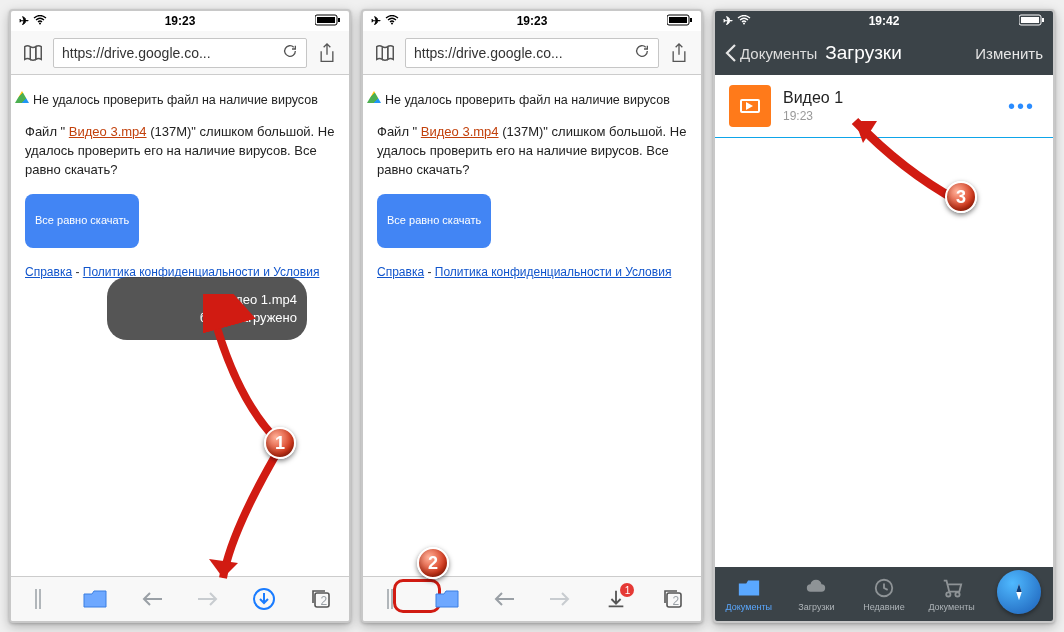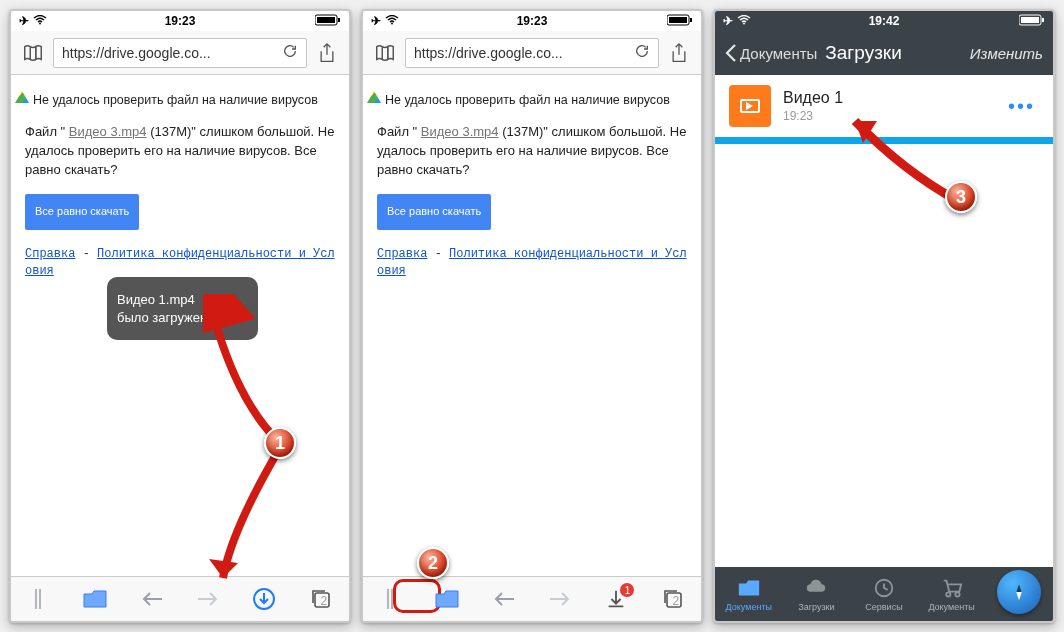--- a/index.html
+++ b/index.html
@@ -82,51 +82,50 @@
     gap: 4px;
   }
   .gd-logo {
     width: 14px; height: 14px;
     background: linear-gradient(135deg,#ffc107 33%,#4caf50 33% 66%,#2196f3 66%);
     clip-path: polygon(50% 0,100% 85%,0 85%);
     flex: none;
     margin-left:-10px;
   }
   .gd-body { font-size: 13px; margin-bottom: 14px; }
-  .gd-link { color: #737373; text-decoration: underline; }
+  .gd-link { color: #c2410c; text-decoration: underline; }
   .gd-btn {
     display: inline-block;
     background: #4285f4;
     color: #fff;
     font-size: 11px;
-    padding: 10px 10px;
-    border-radius: 2px;
+    padding: 19px 10px;
+    border-radius: 8px;
     margin-bottom: 16px;
   }
   .gd-footer {
     font-size: 12px;
     color: #1155cc;
     border-top: none;
     word-break: break-all;
-    font-family: Liberation Mono, monospace;
   }
   .gd-footer a { color:#1155cc; text-decoration:underline; }
   .gd-sep { color: #333; }
   
   .toast {
     position: absolute;
     top: 266px;
     left: 96px;
-    width: 151px;
+    width: 200px;
     background: rgba(70,70,70,.92);
     color: #fff;
-    border-radius: 10px;
+    border-radius: 20px;
     font-size: 13px;
     padding: 14px 10px;
-    text-align: left;
+    text-align: right;
     line-height: 1.35;
   }
   
   .toolbar {
     height: 45px;
     border-top: 1px solid #ccc;
     background: #f8f8f8;
     display: flex;
     align-items: center;
     justify-content: space-around;
@@ -176,28 +175,28 @@
     color: #fff;
     display:flex;
     align-items:center;
     padding: 0 10px;
     gap: 6px;
     font-size: 16px;
   }
   .doc-back { display:flex; align-items:center; gap:3px; font-size:15px; color:#e6e6e6;}
   .doc-title { font-weight:300; font-size:19px; margin-left:2px; flex:1;}
   .doc-breadcrumb { font-size:15px; color:#ddd;}
-  .doc-edit { font-size:15px; color:#e6e6e6;font-style:italic;}
+  .doc-edit { font-size:15px; color:#e6e6e6;}
   .doc-list { flex:1; background:#fff; }
   .doc-item {
     display:flex;
     align-items:center;
     padding: 10px 14px;
     gap: 12px;
-    border-bottom: 7px solid #0ea5e9;
+    border-bottom: 1px solid #0ea5e9;
   }
   .doc-thumb {
     width:42px; height:42px;
     background:#ff7a1a;
     border-radius:4px;
     display:flex; align-items:center; justify-content:center;
   }
   .doc-thumb .inner {
     width:20px; height:14px;
     border:2px solid #fff;
@@ -526,21 +525,21 @@
       <svg viewBox="0 0 24 24" fill="#8e9396">
           <path d="M6 16 Q2 16 2 12 Q2 8 6 8 Q7 3 12 3 Q17 3 18 8 Q22 8 22 12 Q22 16 18 16 Z"></path>
         </svg>
       <span>Загрузки</span>
     </div>
     <div class="doc-tab">
       <svg viewBox="0 0 24 24" fill="none" stroke="#8e9396" stroke-width="2">
           <circle cx="12" cy="12" r="9"></circle>
           <path d="M12 7 L12 12 L16 14"></path>
         </svg>
-      <span>Сервисы</span>
+      <span>Недавние</span>
     </div>
     <div class="doc-tab">
       <svg viewBox="0 0 24 24" fill="none" stroke="#8e9396" stroke-width="2">
           <circle cx="8" cy="19" r="2.3"></circle>
           <circle cx="18" cy="19" r="2.3"></circle>
           <path d="M3 4 L6 4 L9 16 L20 16 L22 8 L8 8"></path>
         </svg>
       <span>Документы</span>
     </div>
     <div class="doc-tab">

